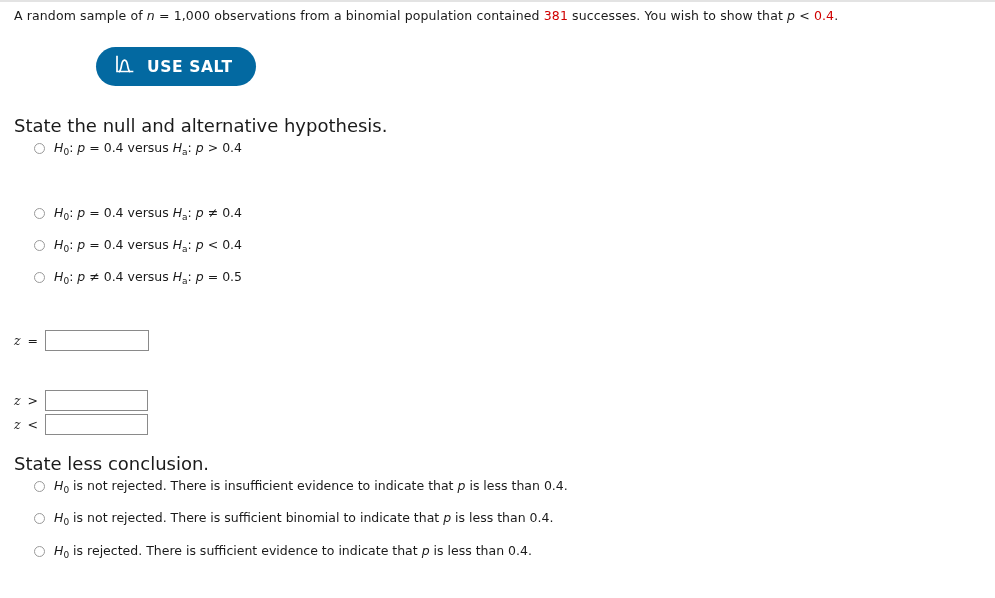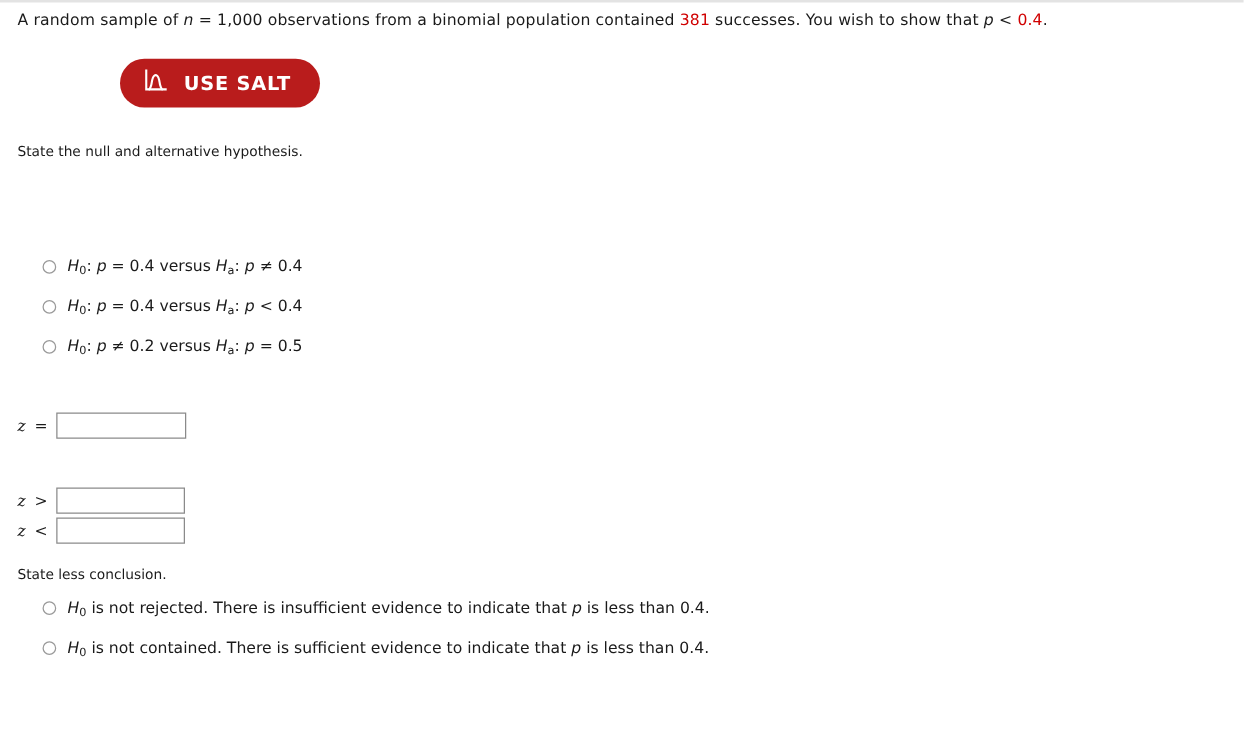--- a/index.html
+++ b/index.html
@@ -48,41 +48,41 @@
     font-style: normal;
   }
 
   
   .salt-btn {
     position: absolute;
     left: 96px;
     top: 45px;
     height: 39px;
     padding: 0 23px 0 19px;
-    background: #b91c1c;
+    background: #0369a1;
     border: none;
     border-radius: 22px;
     color: #ffffff;
     font-family: "DejaVu Sans", "Liberation Sans", sans-serif;
     font-size: 15.5px;
     font-weight: bold;
     letter-spacing: 0.04em;
     display: flex;
     align-items: center;
     gap: 13px;
     cursor: pointer;
   }
   .salt-icon { display: block; }
 
   
   .sec-label {
     position: absolute;
     left: 14px;
     white-space: nowrap;
-    font-size: 11px;
+    font-size: 18px;
   }
   .opt {
     position: absolute;
     left: 34px;
     display: flex;
     align-items: flex-start;
     gap: 9px;
     white-space: nowrap;
     font-size: 12.5px;
     cursor: pointer;
@@ -145,35 +145,39 @@
       <svg width="19" height="19" viewBox="0 0 19 19" aria-hidden="true">
         <path d="M2,1.5 L2,16.5 L17.5,16.5" fill="none" stroke="#ffffff" stroke-width="1.7" stroke-linecap="square"></path>
         <path d="M4.5,16.5 C4.5,16.5 5.3,15.6 6.0,13.0 C6.6,10.7 6.6,7.0 8.4,5.6 C9.1,5.05 10.0,5.05 10.7,5.6 C12.5,7.0 12.5,10.7 13.1,13.0 C13.8,15.6 14.6,16.5 14.6,16.5" fill="none" stroke="#ffffff" stroke-width="1.7" stroke-linejoin="round" stroke-linecap="round"></path>
       </svg>
     </span>
     <span>USE SALT</span>
   </button>
 
   <div class="sec-label" style="top:113px;">State the null and alternative hypothesis.</div>
 
+  <label class="opt" style="top:139px;">
+    <span class="radio"></span>
+    <span class="opt-text"><var class="mvar">H</var><sub>0</sub>: <var class="mvar">p</var><span> = 0.4 versus </span><var class="mvar">H</var><sub>a</sub>: <var class="mvar">p</var><span> &gt; 0.4</span></span>
+  </label>
 
 
   <label class="opt" style="top:204px;justify-content:space-between;">
     <span class="radio"></span>
     <span class="opt-text"><var class="mvar">H</var><sub>0</sub>: <var class="mvar">p</var><span> = 0.4 versus </span><var class="mvar">H</var><sub>a</sub>: <var class="mvar">p</var><span> ≠ 0.4</span></span>
   </label>
 
   <label class="opt" style="top:236px;">
     <span class="radio"></span>
     <span class="opt-text"><var class="mvar">H</var><sub>0</sub>: <var class="mvar">p</var><span> = 0.4 versus </span><var class="mvar">H</var><sub>a</sub>: <var class="mvar">p</var><span> &lt; 0.4</span></span>
   </label>
 
   <label class="opt" style="top:268px;">
     <span class="radio"></span>
-    <span class="opt-text"><var class="mvar">H</var><sub>0</sub>: <var class="mvar">p</var><span> ≠ 0.2 versus </span><var class="mvar">H</var><sub>a</sub>: <var class="mvar">p</var><span> = 0.5</span></span>
+    <span class="opt-text"><var class="mvar">H</var><sub>0</sub>: <var class="mvar">p</var><span> ≠ 0.4 versus </span><var class="mvar">H</var><sub>a</sub>: <var class="mvar">p</var><span> = 0.5</span></span>
   </label>
 
 
   <div class="fieldrow" style="top:328px;">
     <span class="lab">z</span>
     <span class="op">=</span>
     <input class="answer w1" type="text" value="" style="">
   </div>
 
 
@@ -191,18 +195,22 @@
 
   <div class="sec-label" style="top:451px;">State less conclusion.</div>
 
   <label class="opt" style="top:477px;">
     <span class="radio"></span>
     <span class="opt-text"><var class="mvar">H</var><sub>0</sub><span> is not rejected. There is insufficient evidence to indicate that </span><var class="mvar">p</var><span> is less than 0.4.</span></span>
   </label>
 
   <label class="opt" style="top:509px;">
     <span class="radio"></span>
-    <span class="opt-text"><var class="mvar">H</var><sub>0</sub><span> is not contained. There is sufficient evidence to indicate that </span><var class="mvar">p</var><span> is less than 0.4.</span></span>
-  </label>
-
+    <span class="opt-text"><var class="mvar">H</var><sub>0</sub><span> is not rejected. There is sufficient binomial to indicate that </span><var class="mvar">p</var><span> is less than 0.4.</span></span>
+  </label>
+
+  <label class="opt" style="top:542px;">
+    <span class="radio"></span>
+    <span class="opt-text"><var class="mvar">H</var><sub>0</sub><span> is rejected. There is sufficient evidence to indicate that </span><var class="mvar">p</var><span> is less than 0.4.</span></span>
+  </label>
 
 
 </div>
 
 </body></html>

